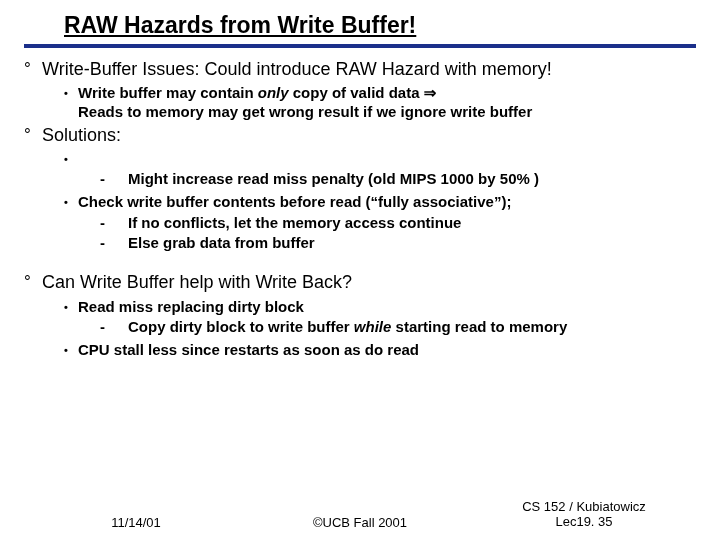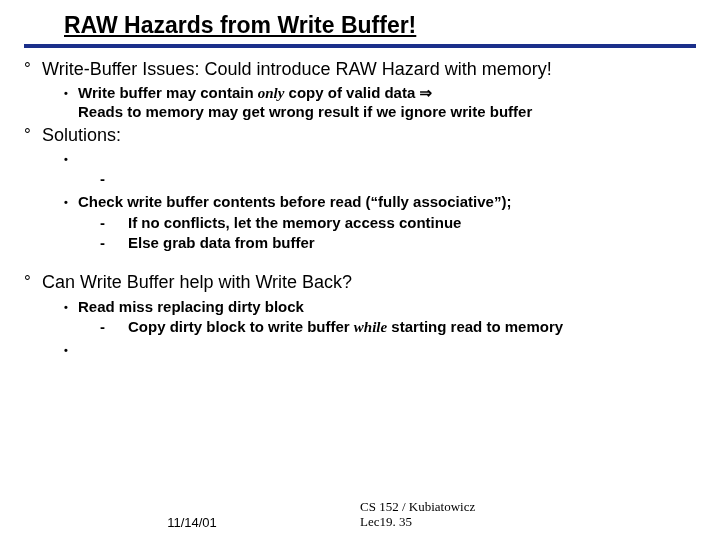--- a/index.html
+++ b/index.html
@@ -71,37 +71,37 @@
     display: flex;
     margin-top: 2px;
     font-size: 15px;
     font-weight: bold;
     padding-left: 36px;
   }
   .dash-mark {
     width: 28px;
     flex: none;
   }
-  .em { font-style: italic; font-family: Liberation Serif, serif; }
+  .em { font-style: italic; }
   .spacer-sm { height: 16px; }
   .footer {
     position: absolute;
     bottom: 10px;
     left: 0;
     width: 720px;
     box-sizing: border-box;
     padding: 0 24px;
     font-size: 13px;
     display: flex;
     justify-content: space-between;
     align-items: flex-end;
   }
   .footer .mid { text-align: center; flex: 1; }
   .footer .left { flex: 1; text-align: center; }
-  .footer .right { flex: 1; text-align: left; line-height: 1.2; font-family: Liberation Serif, serif; }
+  .footer .right { flex: 1; text-align: center; line-height: 1.2; }
 </style>
 </head>
 <body>
 
 <div class="slide">
 
   <div class="title-wrap">
     <span class="title">RAW Hazards from Write Buffer!</span>
   </div>
   <hr class="rule">
@@ -125,20 +125,21 @@
     <div class="deg-item">
       <div class="deg-mark">°</div>
       <div class="deg-text">Solutions:</div>
     </div>
     <div class="sub">
       <div class="dot-item">
         <div class="dot-mark">•</div>
       </div>
       <div class="dash-item">
         <div class="dash-mark">-</div>
+        <div>Might increase read miss penalty (old MIPS 1000 by 50% )</div>
       </div>
       <div class="dot-item">
         <div class="dot-mark">•</div>
         <div>Check write buffer contents before read (“fully associative”);</div>
       </div>
       <div class="dash-item">
         <div class="dash-mark">-</div>
         <div>If no conflicts, let the memory access continue</div>
       </div>
       <div class="dash-item">
@@ -159,26 +160,28 @@
         <div>Read miss replacing dirty block</div>
       </div>
       <div class="dash-item">
         <div class="dash-mark">-</div>
         <div>
           <span>Copy dirty block to write buffer </span><span class="em">while</span><span> starting read to memory</span>
         </div>
       </div>
       <div class="dot-item">
         <div class="dot-mark">•</div>
+        <div>CPU stall less since restarts as soon as do read</div>
       </div>
     </div>
 
   </div>
 
   <div class="footer">
     <div class="left">11/14/01</div>
+    <div class="mid">©UCB Fall 2001</div>
     <div class="right">
       <span>CS 152 / Kubiatowicz</span><br>
       <span>Lec19. 35</span>
     </div>
   </div>
 
 </div>
 
 </body></html>

